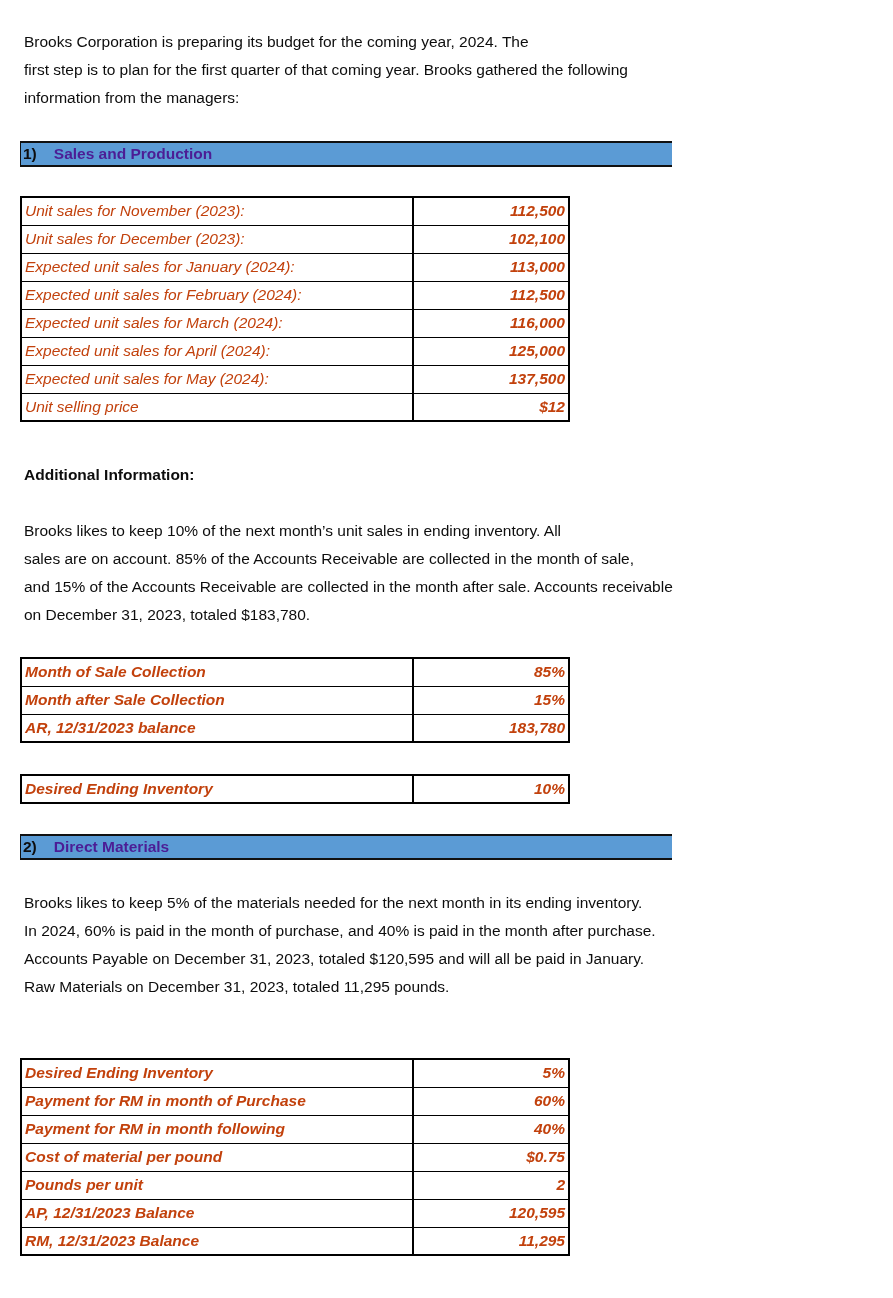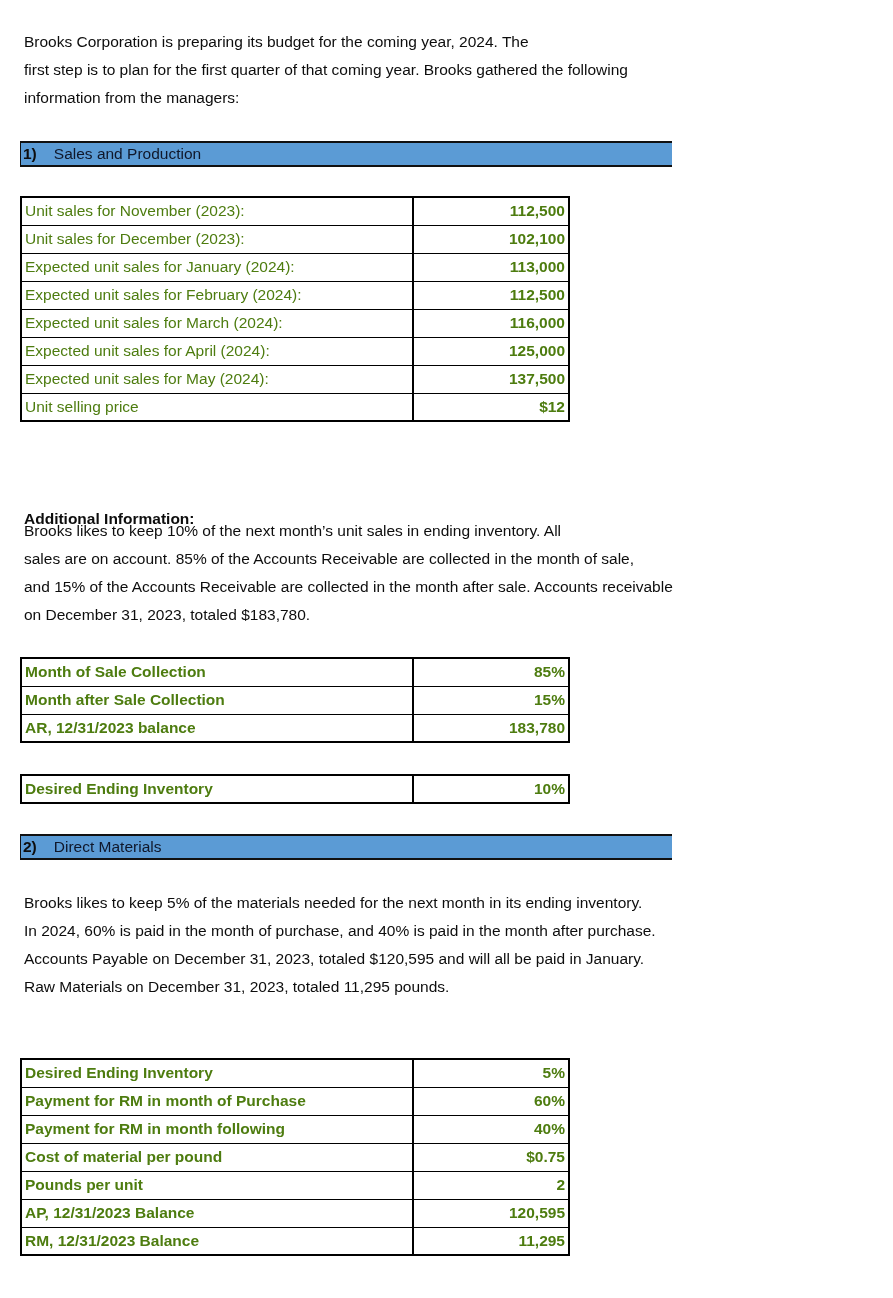--- a/index.html
+++ b/index.html
@@ -32,21 +32,20 @@
     white-space: nowrap;
   }
   .para .line { display: block; }
 
   .bold-label {
     position: absolute;
     font-size: 15.5px;
     font-weight: bold;
     line-height: 28px;
     color: #0d0d0d;
-    margin-top: 44px;
   }
 
   
   .banner {
     position: absolute;
     left: 20px;
     width: 652px;
     height: 26px;
     background: #5b9bd5;
     border-top: 2px solid #111111;
@@ -58,44 +57,45 @@
   }
   .banner .bnum {
     font-size: 15.5px;
     font-weight: bold;
     color: #0d0d0d;
     padding-left: 2px;
     letter-spacing: 0px;
   }
   .banner .btitle {
     font-size: 15.5px;
-    font-weight: normal;
-    color: #0f172a;
+    font-weight: bold;
+    color: #4c1d95;
     padding-left: 17px;
   }
 
   
   .xtable {
     position: absolute;
     left: 20px;
     width: 548px;
     border-collapse: collapse;
     border: 2px solid #000000;
     background: #ffffff;
     table-layout: fixed;
   }
   .xtable td {
     border: 1px solid #000000;
     height: 28px;
     font-size: 15.5px;
-    color: #4d7c0f;
+    color: #c2410c;
     padding: 0 3px;
     box-sizing: border-box;
     overflow: hidden;
     white-space: nowrap;
+    font-style: italic;
   }
   .xtable td.lbl {
     width: 392px;
     text-align: left;
   }
   .xtable td.val {
     width: 156px;
     text-align: right;
     font-weight: bold;
     border-left: 2px solid #000000;

